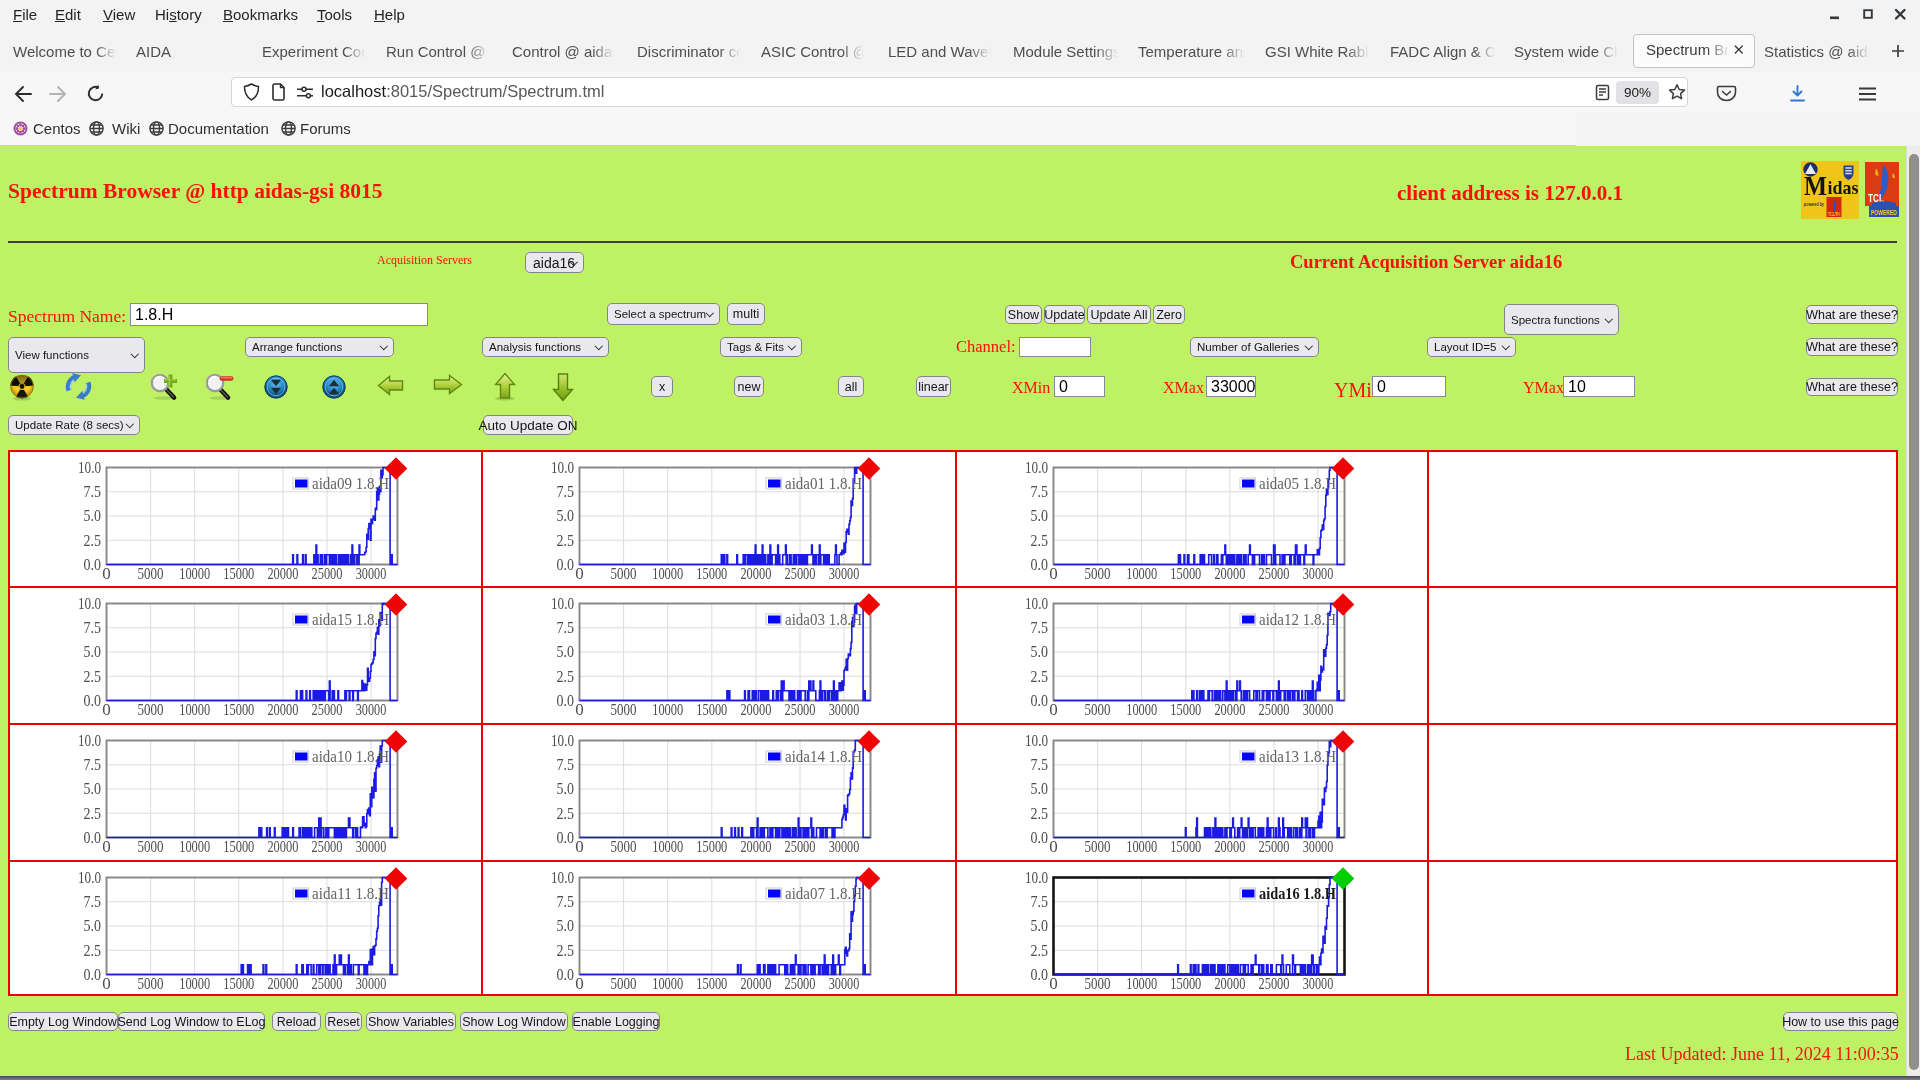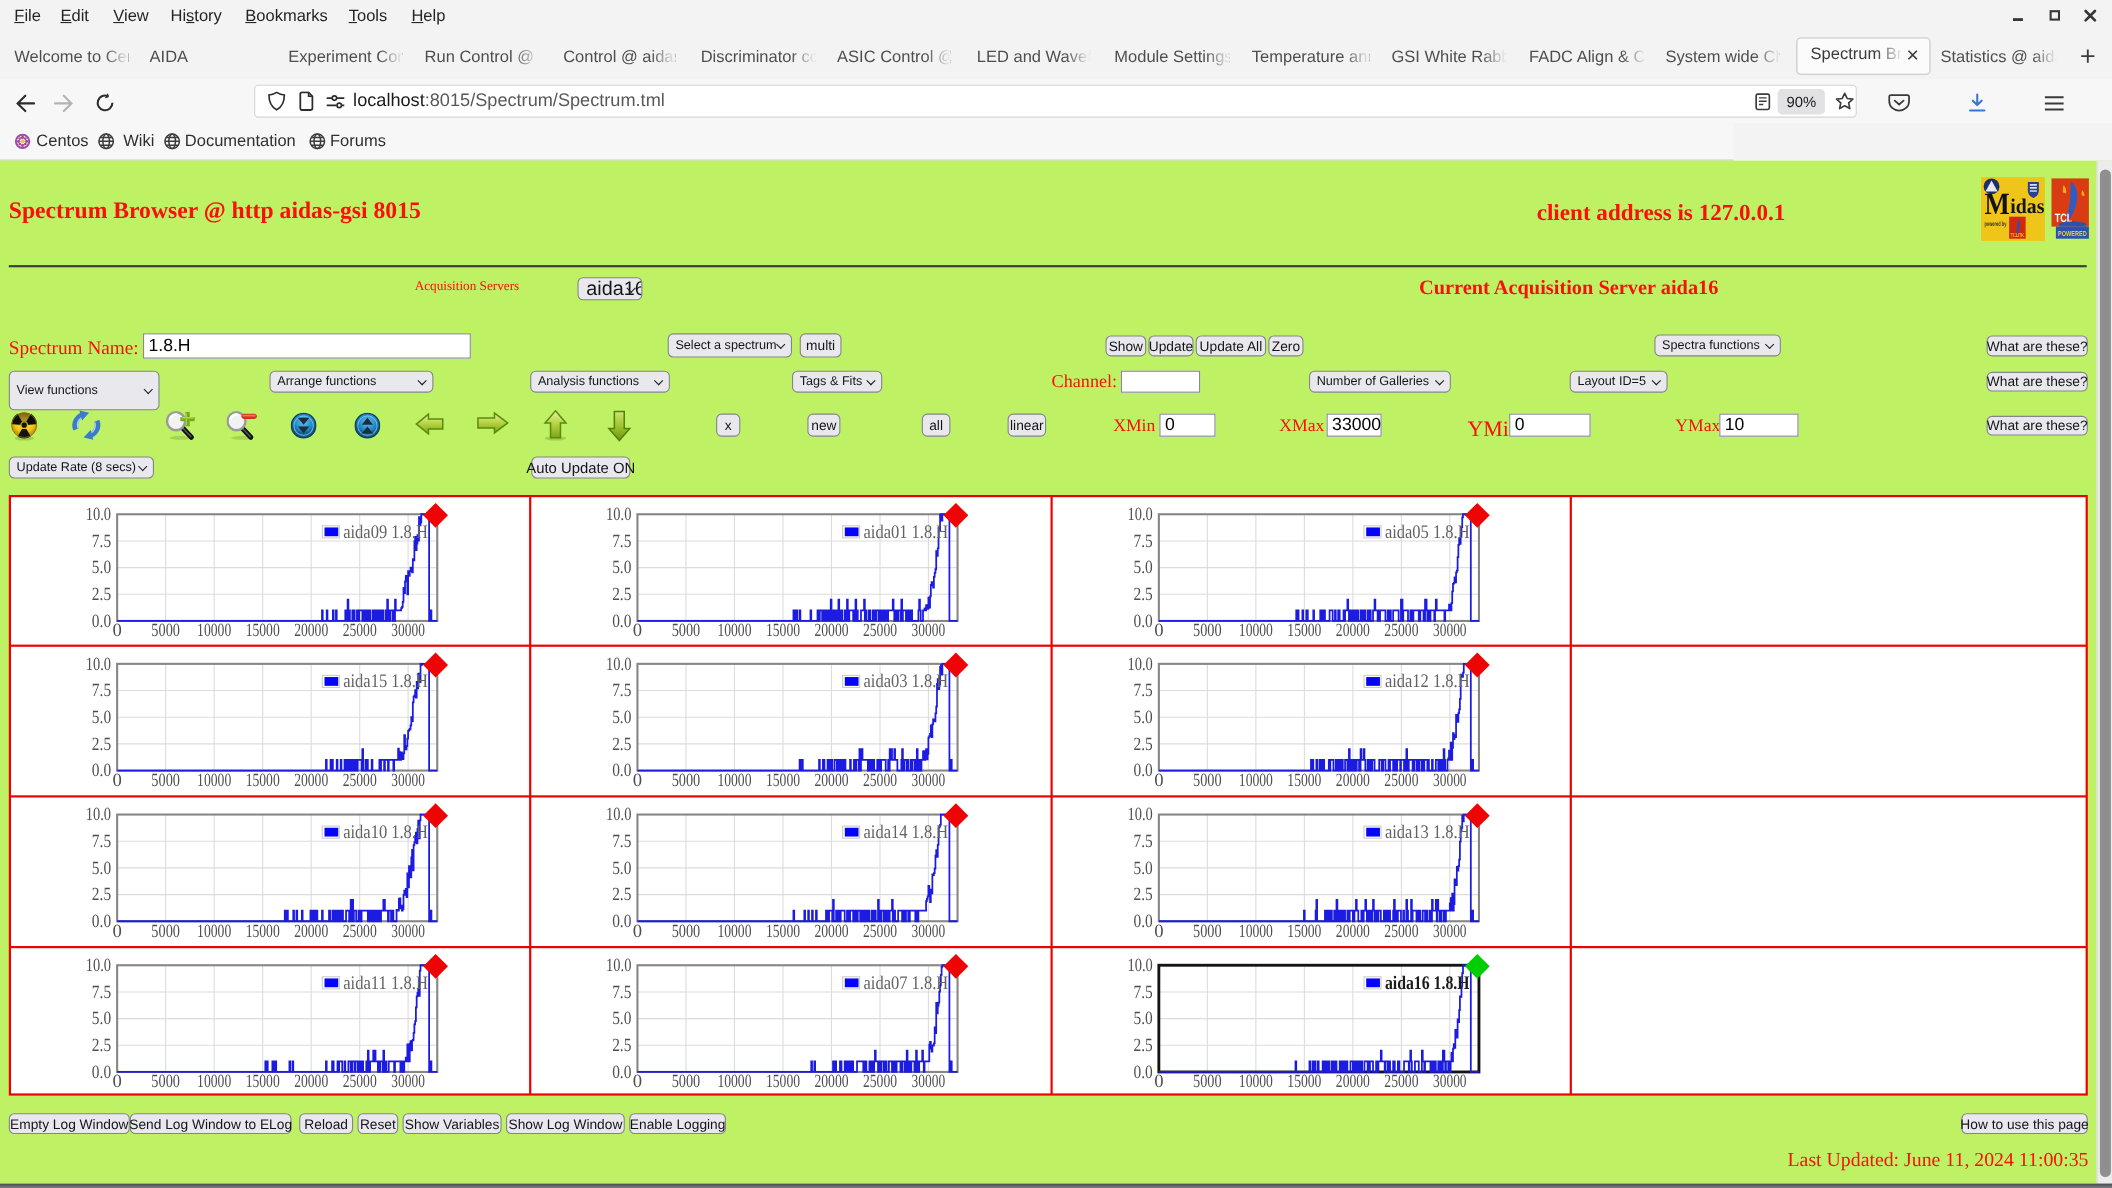--- a/index.html
+++ b/index.html
@@ -188,31 +188,31 @@
 <path d="M19 3 c5.5 4.5 6.5 13 4.5 21 c-1.6 6.5 -4.2 10.5 -6.5 13 c-1.6 1.2 -3 0.3 -2.3 -1.7 c1.5 -5 2.8 -9.5 3.2 -16 c0.3 -6 0.2 -11 1.1 -16.3 Z" fill="#2f5cc4"></path>
 <path d="M12 6.5 c1.9 1.6 2.8 4.5 2.4 7.5 l-3 -1.1 c-0.3 -2.3 0 -4.5 0.6 -6.4 Z" fill="#f5a81c"></path>
 <path d="M29 11 c1.5 1.3 2.1 3.4 1.9 5.5 l-2.5 -0.9 c-0.2 -1.8 0 -3.2 0.6 -4.6 Z" fill="#f5a81c"></path>
 <text x="4" y="40" font-family="Liberation Sans, sans-serif" font-size="11" font-weight="bold" fill="#ffffff" textLength="16" lengthAdjust="spacingAndGlyphs">TCL</text>
 <path d="M8 41 c8 -2.5 16 -2.5 24 0 l0 3 l-24 0 Z" fill="#2a52b0"></path>
 <rect x="5" y="44" width="30" height="11" fill="#2a52b0"></rect>
 <text x="7" y="52.5" font-family="Liberation Sans, sans-serif" font-size="6.5" font-weight="bold" fill="#f0d020" textLength="26" lengthAdjust="spacingAndGlyphs">POWERED</text>
 </svg>
 <div class="abs" style="left:8px;top:95px;width:1889px;height:2px;background:#3d3d3d"></div>
 <div class="abs rtext" style="left:377px;top:107px;font-size:12px">Acquisition Servers</div>
-<div class="sel" style="left:525px;top:106px;width:59px;height:21px;font-size:18px;padding-left:7px">aida16<span class="chev"></span></div>
+<div class="sel" style="left:525px;top:106px;width:59px;height:21px;font-size:14px;padding-left:7px">aida16<span class="chev"></span></div>
 <div class="abs rtext" style="left:1290px;top:106px;font-size:18.5px;font-weight:bold">Current Acquisition Server aida16</div>
 <div class="abs rtext" style="left:8px;top:160px;font-size:17.5px">Spectrum Name:</div>
 <div class="inp" style="left:130px;top:157px;width:298px;height:23px">1.8.H</div>
 <div class="sel" style="left:607px;top:157px;width:113px;height:22px">Select a spectrum<span class="chev"></span></div>
 <button class="abs" style="left:727px;top:157px;width:38px;height:22px">multi</button>
 <button class="abs" style="left:1005px;top:159px;width:37px;height:19px">Show</button>
 <button class="abs" style="left:1044px;top:159px;width:41px;height:19px">Update</button>
 <button class="abs" style="left:1087px;top:159px;width:64px;height:19px">Update All</button>
 <button class="abs" style="left:1153px;top:159px;width:32px;height:19px">Zero</button>
-<div class="sel" style="left:1504px;top:158px;width:115px;height:20px">Spectra functions<span class="chev"></span></div>
+<div class="sel" style="left:1504px;top:158px;width:115px;height:31px">Spectra functions<span class="chev"></span></div>
 <button class="abs" style="left:1806px;top:159px;width:92px;height:19px">What are these?</button>
 <div class="sel" style="left:8px;top:191px;width:137px;height:36px">View functions<span class="chev"></span></div>
 <div class="sel" style="left:245px;top:191px;width:149px;height:20px">Arrange functions<span class="chev"></span></div>
 <div class="sel" style="left:482px;top:191px;width:127px;height:20px">Analysis functions<span class="chev"></span></div>
 <div class="sel" style="left:720px;top:191px;width:82px;height:20px">Tags &amp; Fits<span class="chev"></span></div>
 <div class="abs rtext" style="left:956px;top:191px;font-size:16.5px">Channel:</div>
 <div class="inp" style="left:1019px;top:191px;width:72px;height:20px"></div>
 <div class="sel" style="left:1190px;top:191px;width:129px;height:20px">Number of Galleries<span class="chev"></span></div>
 <div class="sel" style="left:1427px;top:191px;width:89px;height:20px">Layout ID=5<span class="chev"></span></div>
 <button class="abs" style="left:1806px;top:192px;width:92px;height:18px">What are these?</button>

